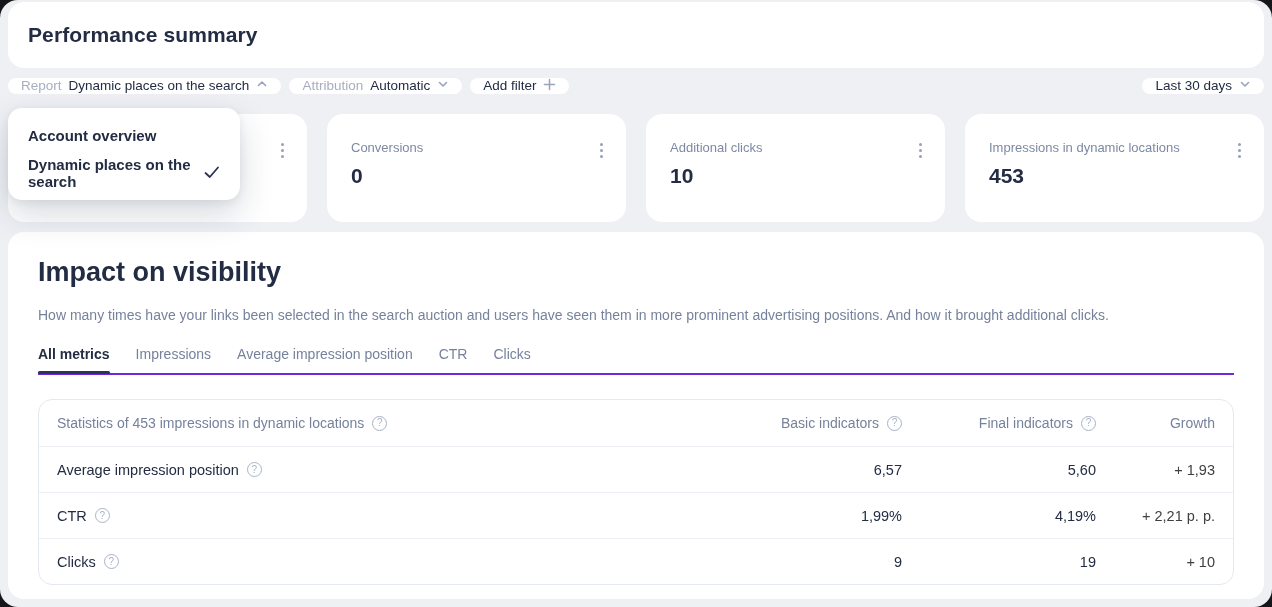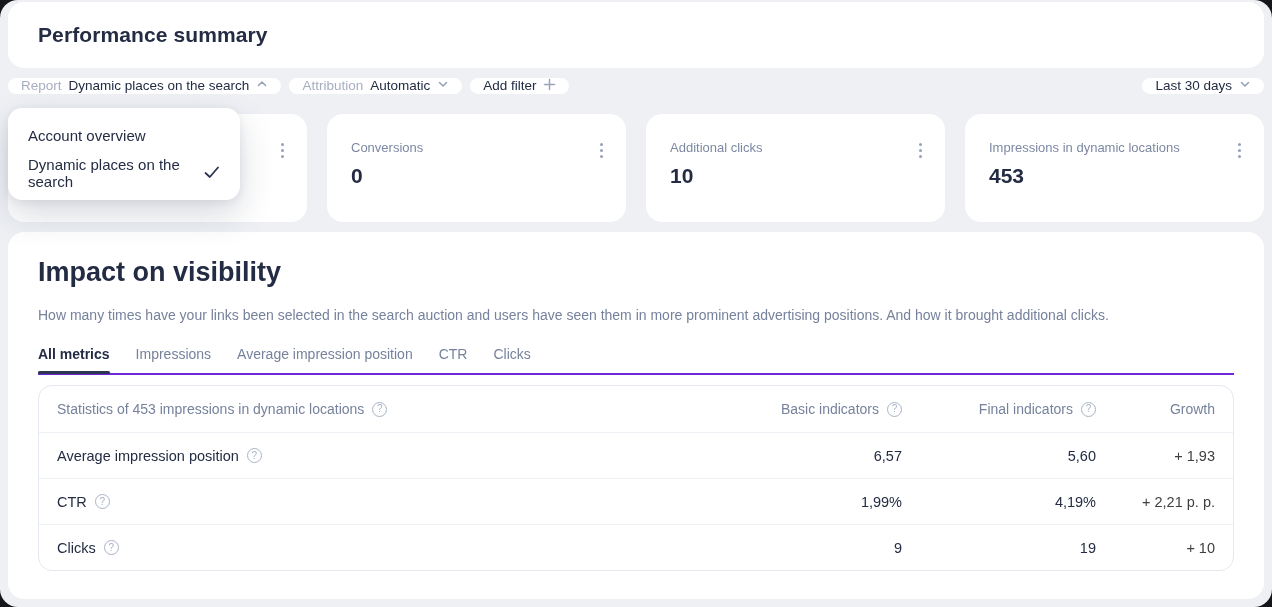--- a/index.html
+++ b/index.html
@@ -4,57 +4,57 @@
 <style>
   html,body{margin:0;padding:0;background:#15161a;}
   .page{
     position:relative;width:1272px;height:607px;background:#eef0f4;
     border-radius:18px;overflow:hidden;
     font-family:"Liberation Sans",sans-serif;color:#232c43;
     -webkit-font-smoothing:antialiased;
   }
   
   .header-card{position:absolute;left:8px;top:2px;width:1256px;height:66px;background:#fff;
-    border-radius:16px;display:flex;align-items:center;padding:0 30px;box-sizing:border-box;}
+    border-radius:16px;display:flex;align-items:center;padding:0 20px;box-sizing:border-box;}
   .page-title{font-size:21px;font-weight:700;letter-spacing:.1px;}
   
   .filter-bar{position:absolute;left:8px;top:78px;width:1256px;display:flex;gap:8px;align-items:center;}
   .pill{height:16px;background:#fff;border-radius:14px;display:flex;align-items:flex-start;gap:7px;
     padding:0 13px;font-size:13.5px;cursor:pointer;white-space:nowrap;}
   .pill .prefix{color:#a6aec0;}
   .pill .value{color:#232c43;}
   .spacer{flex:1;}
   
   .cards-row{position:absolute;left:8px;top:114px;width:1256px;display:flex;gap:20px;}
   .metric-card{flex:1;height:108px;background:#fff;border-radius:16px;position:relative;
     padding:26px 24px;box-sizing:border-box;}
   .metric-label{font-size:13px;color:#7d89a3;line-height:15px;}
   .metric-value{font-size:21px;font-weight:700;margin-top:9px;}
   .kebab{position:absolute;top:26px;right:18px;display:flex;flex-direction:column;gap:3px;
     align-items:center;cursor:pointer;padding:3px 5px;}
   .kebab i{width:3px;height:3px;border-radius:50%;background:#97a1b6;display:block;}
   
   .dropdown{position:absolute;left:8px;top:108px;width:232px;background:#fff;border-radius:14px;
     box-shadow:0 14px 34px rgba(33,44,74,.18),0 2px 8px rgba(33,44,74,.08);
-    padding:9px 0;z-index:5;}
+    padding:9px 0;z-index:5;font-weight:bold;}
   .dropdown-item{height:37px;display:flex;align-items:center;gap:10px;padding:0 20px;
     font-size:15px;cursor:pointer;}
   
   .main-card{position:absolute;left:8px;top:232px;width:1256px;height:367px;background:#fff;
     border-radius:16px;padding:0 30px;box-sizing:border-box;}
   .section-title{margin:25px 0 0 0;font-size:27px;font-weight:700;}
   .section-desc{margin-top:19px;font-size:14px;color:#76829c;}
   .tabs{margin-top:23px;display:flex;gap:26px;border-bottom:2px solid #6d28d9;
     font-size:14px;color:#76829c;}
   .tab{padding-bottom:11px;position:relative;cursor:pointer;}
   .tab.active{color:#232c43;font-weight:700;}
   .tab.active::after{content:"";position:absolute;left:0;right:0;bottom:-1px;height:3px;
     background:#2d3650;border-radius:2px;}
   
-  .stats-table{margin-top:10px;border:1px solid #e4e8ef;border-radius:14px;font-size:14px;overflow:hidden;}
+  .stats-table{margin-top:24px;border:1px solid #e4e8ef;border-radius:14px;font-size:14px;overflow:hidden;}
   .t-row{display:flex;align-items:center;height:45px;padding:0 18px;}
   .t-row.t-head{height:46px;color:#76829c;}
   .t-body .t-row{border-top:1px solid #eceff4;}
   .t-label{flex:1;display:flex;align-items:center;font-size:14.5px;}
   .t-head .t-label{font-size:14px;}
   .t-cell{width:160px;display:flex;justify-content:flex-end;align-items:center;font-size:14.5px;}
   .t-cell.final{width:194px;}
   .t-cell.growth{width:119px;color:#404040;}
   .t-head .t-cell{font-size:14px;color:#76829c;}
   

